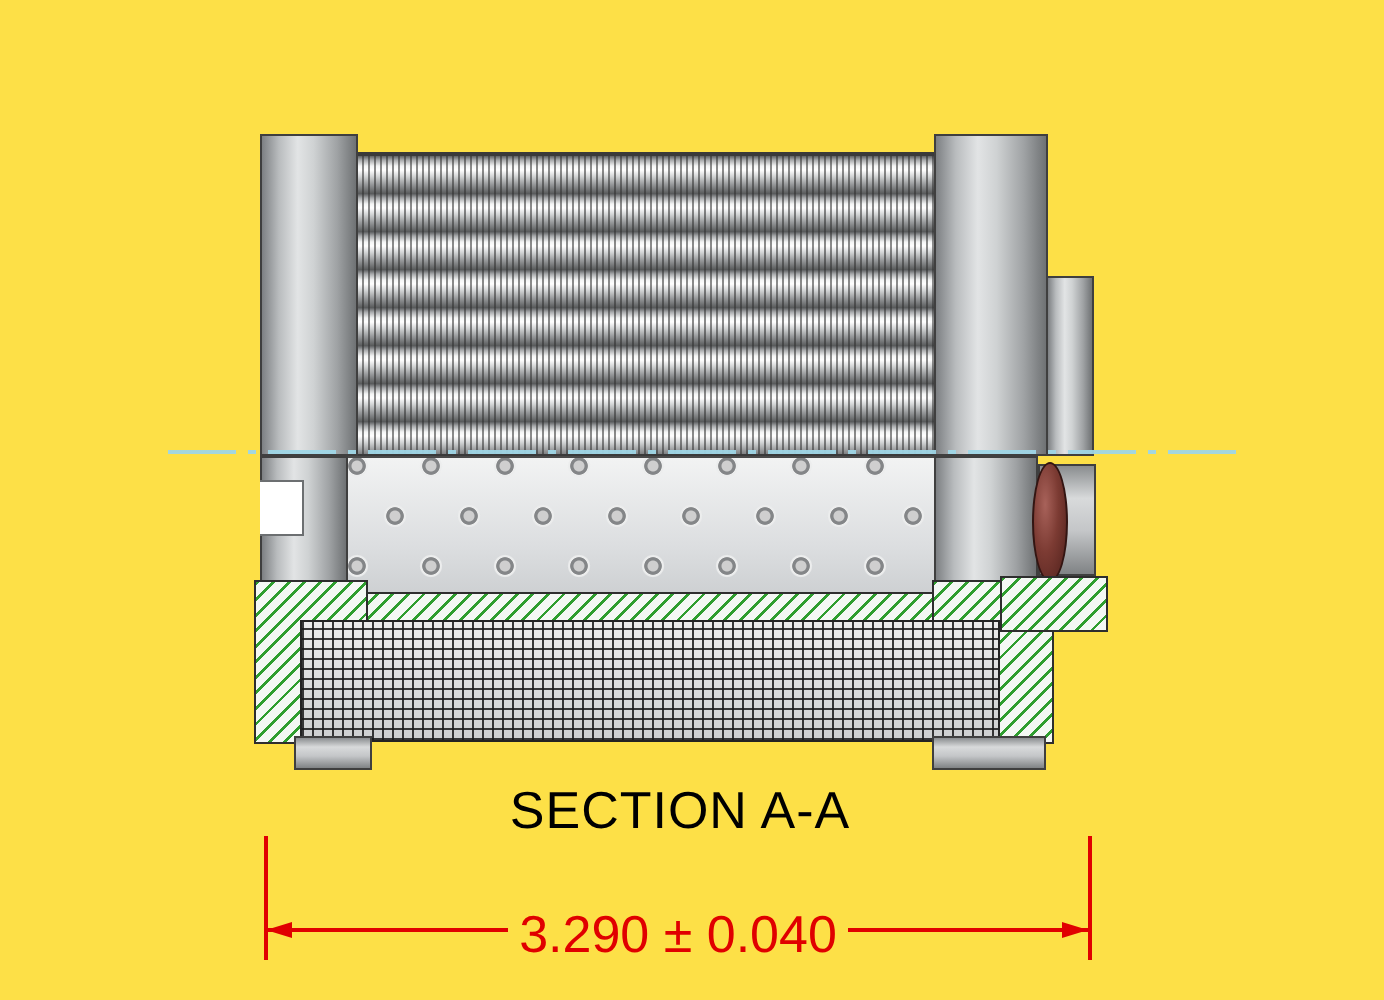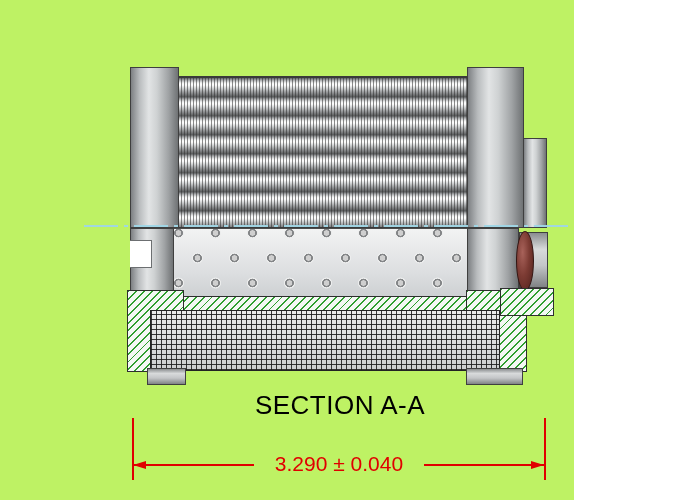--- a/index.html
+++ b/index.html
@@ -1,21 +1,21 @@
 <!DOCTYPE html>
 <html style="--dimension-red: #e00000; --hatch-green: #2f9e2f; --centerline-blue: #9fd6e6; --oring-maroon: #7c3b33; --metal-gray: #b9bcbe;"><head>
 <meta charset="utf-8">
 <style>
   * { box-sizing: border-box; }
   html, body { margin:0; padding:0; background:#ffffff; }
   .canvas {
     position: relative;
-    width: 574px;
+    width: 692px;
     height: 500px;
-    background: #bef264;
+    background: #fde047;
     overflow: hidden;
     font-family: "Liberation Sans", sans-serif;
   }
   .abs { position:absolute; }
 
   
   .metal-v {
     background: linear-gradient(90deg, #7d8083 0%, #b9bcbe 18%, #e2e4e5 38%, #cfd2d3 55%, #9fa2a4 80%, #6f7274 100%);
     border: 1px solid #3f3f3f;
   }
@@ -86,21 +86,21 @@
   
   .section-label {
     color: #000000;
     font-size: 26px;
     letter-spacing: 0.5px;
     text-align: center;
     white-space: nowrap;
   }
   .dim-text {
     color: var(--dimension-red, #e00000);
-    font-size: 21px;
+    font-size: 26px;
     text-align: center;
     white-space: nowrap;
   }
   .dim-line { background: var(--dimension-red, #e00000); }
   .arrow-w {
     width:0; height:0;
     border-top:4px solid transparent;
     border-bottom:4px solid transparent;
     border-right:13px solid var(--dimension-red, #e00000);
   }

